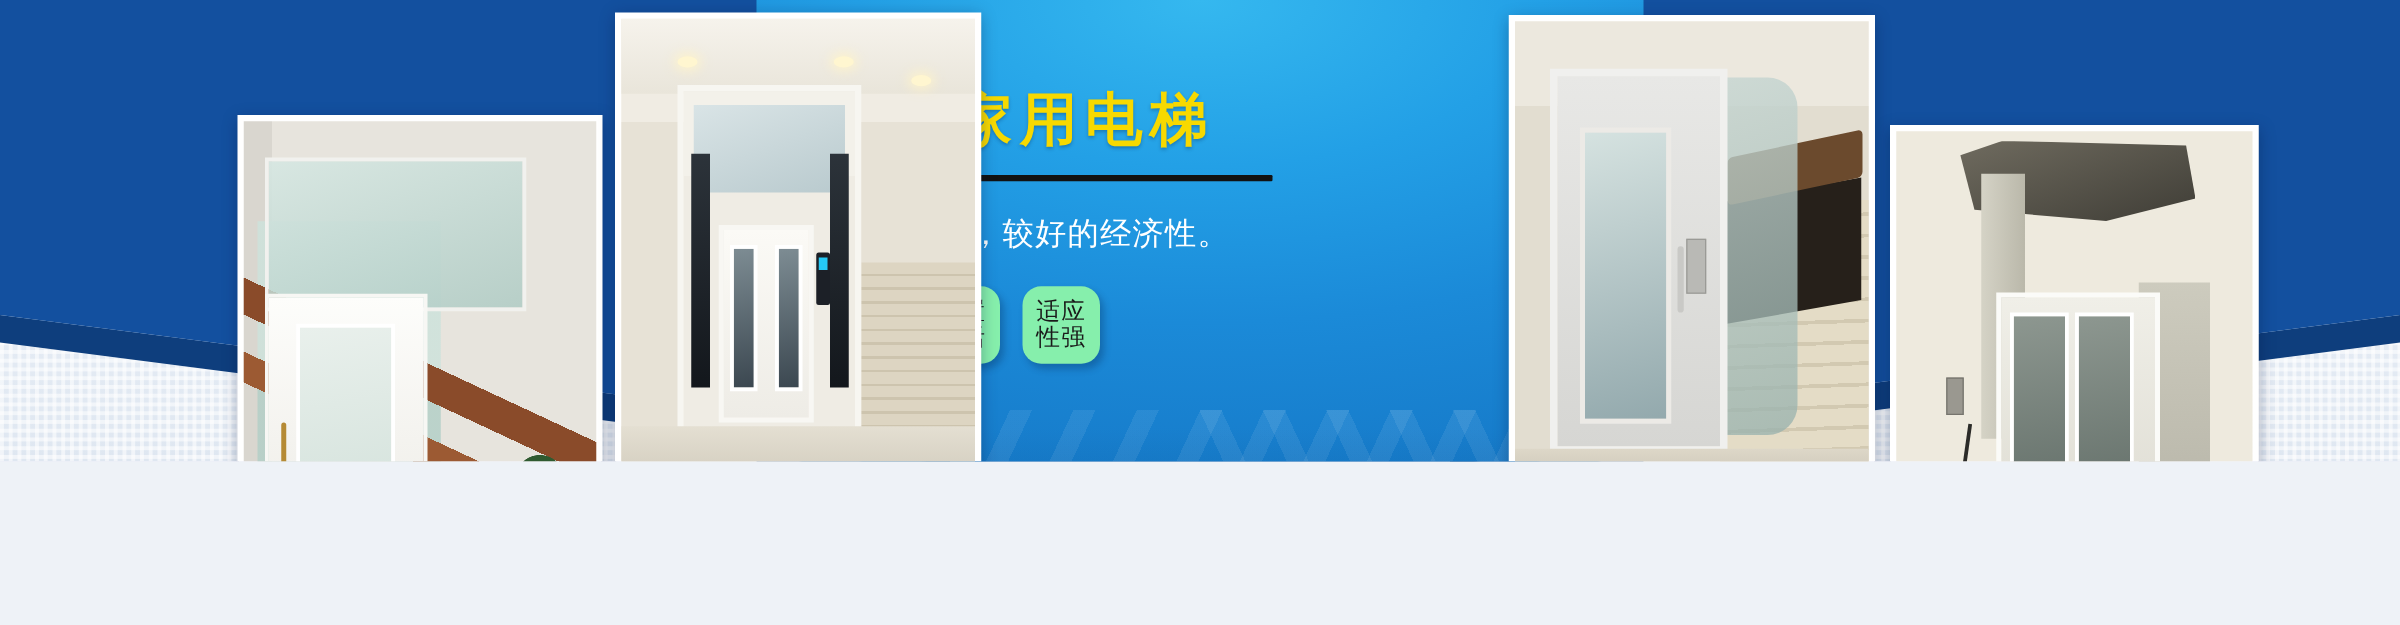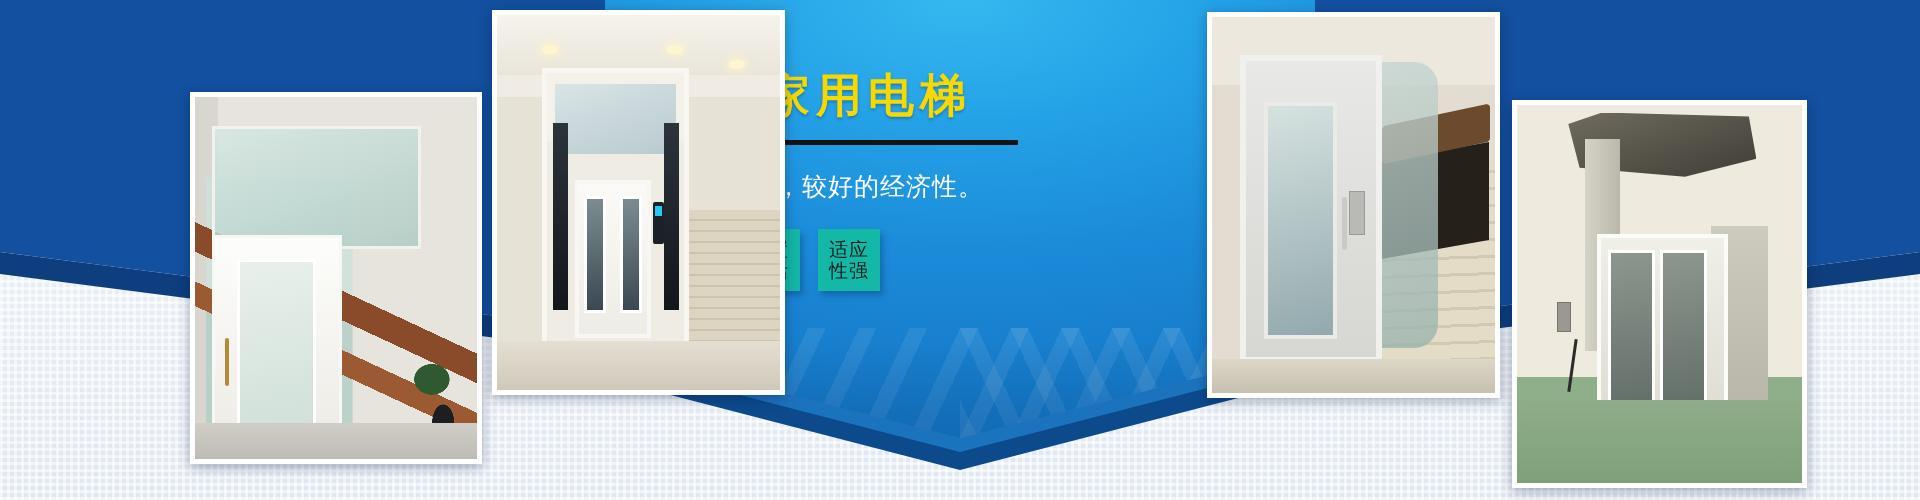--- a/index.html
+++ b/index.html
@@ -1,21 +1,21 @@
 <!DOCTYPE html>
 <html><head>
 <meta charset="utf-8">
 <style>
   html,body{margin:0;padding:0;}
   body{
     width:1920px;height:500px;overflow:hidden;
     font-family:"Liberation Sans","DejaVu Sans",sans-serif;
     background:#eef2f7;
   }
-  #banner{position:relative;width:1920px;height:500px;overflow:hidden;background:#e9eef5;}
+  #banner{position:relative;width:1920px;height:369px;overflow:hidden;background:#e9eef5;}
 
   
   .bg-texture{
     position:absolute;inset:0;
     background-color:#e8edf4;
     background-image:
       linear-gradient(180deg, rgba(255,255,255,.55) 0 3px, rgba(0,0,0,0) 3px 7px),
       linear-gradient(90deg, rgba(255,255,255,.55) 0 3px, rgba(0,0,0,0) 3px 7px),
       linear-gradient(180deg,#f2f6fb 0%,#dfe7f1 100%);
     background-size:7px 7px,7px 7px,100% 100%;
@@ -94,23 +94,24 @@
     flex:0 0 auto;
   }
   .arrow-badge svg{display:block;}
   .subtitle{
     font-size:25px;color:#ffffff;letter-spacing:1px;line-height:1;
     font-family:"DejaVu Sans","Liberation Sans",sans-serif;
     white-space:nowrap;
   }
   .badges{display:flex;gap:18px;margin-top:28px;padding-left:10px;}
   .badge{
-    width:62px;height:62px;background:#14b8a6;
+    width:62px;height:62px;background:#86efac;
     display:flex;flex-direction:column;align-items:center;justify-content:center;
     box-shadow:3px 4px 6px rgba(0,30,70,.28);
+    border-radius:15px;
   }
   .badge span{
     font-size:19px;color:#1a1a1a;line-height:1.12;letter-spacing:1px;
     font-family:"DejaVu Sans","Liberation Sans",sans-serif;
   }
 
   
   .photo{
     position:absolute;background:#fff;
     padding:5px;box-shadow:0 3px 12px rgba(0,20,60,.35);

